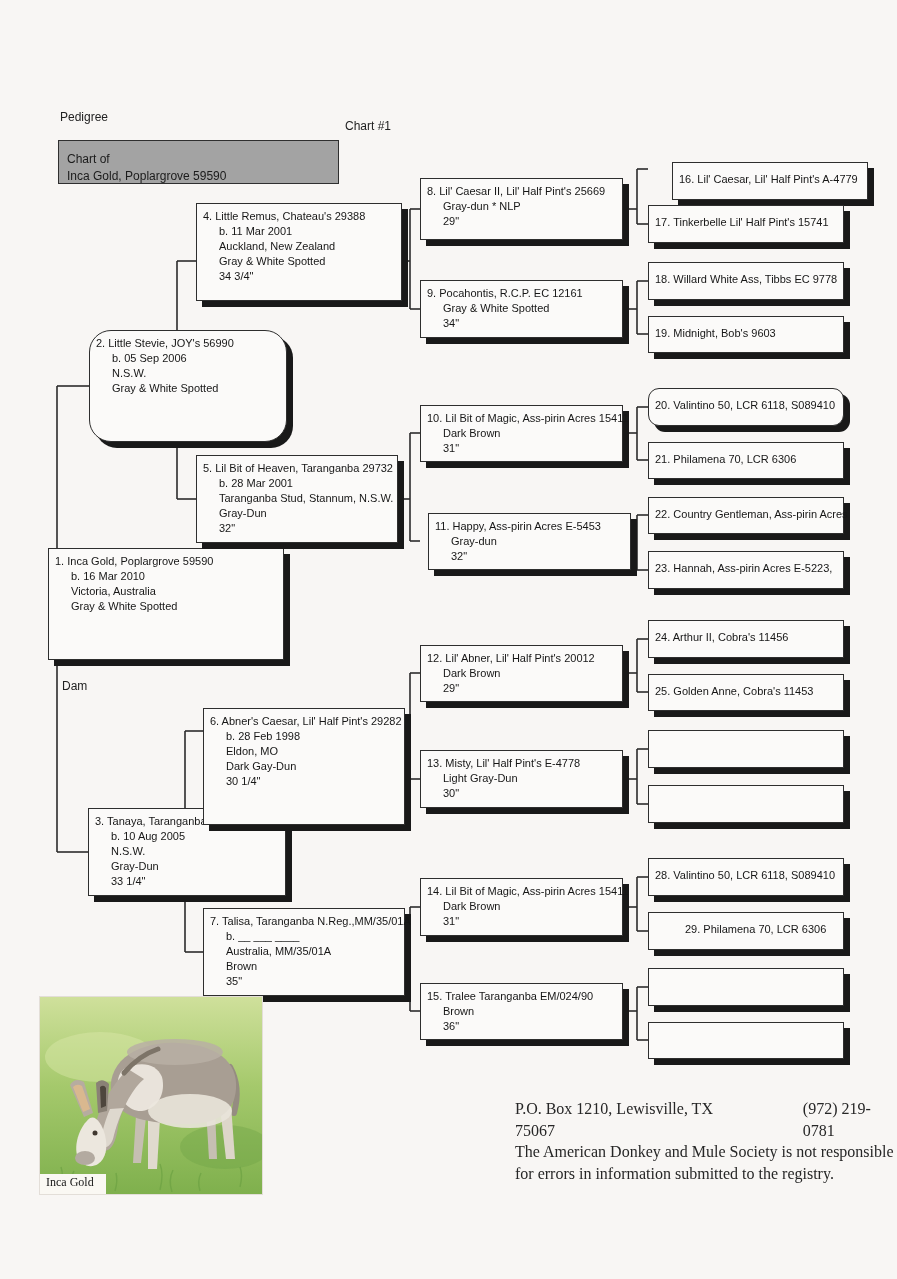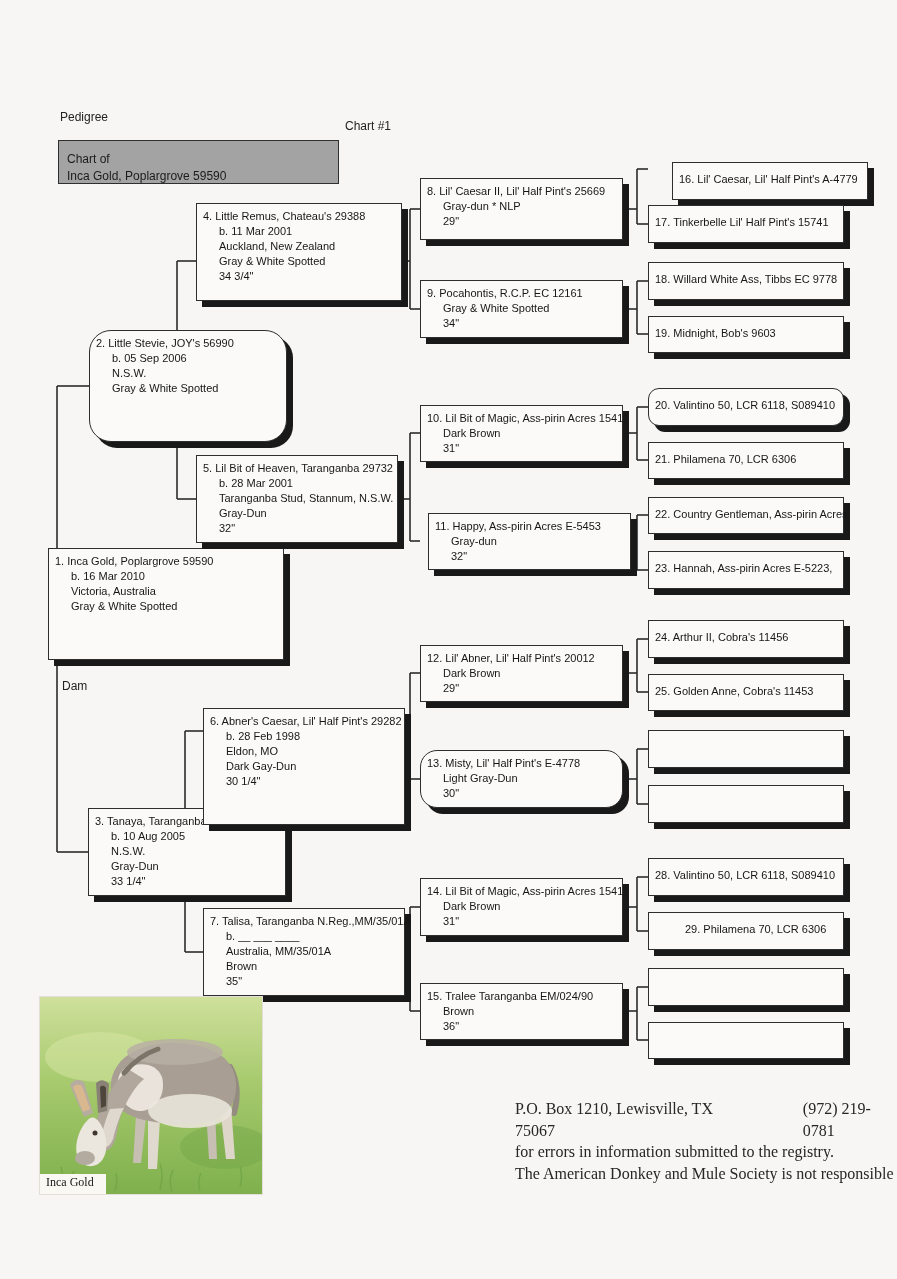--- a/index.html
+++ b/index.html
@@ -189,21 +189,21 @@
       <div class="pbox" style="left: 420px; top: 513px; width: 203px; height: 57px; margin-left: 8px;">
         <div class="pline first">11. Happy, Ass-pirin Acres E-5453</div>
         <div class="pline">Gray-dun</div>
         <div class="pline">32"</div>
       </div>
       <div class="pbox" style="left: 420px; top: 645px; width: 203px; height: 57px;">
         <div class="pline first">12. Lil' Abner, Lil' Half Pint's 20012</div>
         <div class="pline">Dark Brown</div>
         <div class="pline">29"</div>
       </div>
-      <div class="pbox" style="left: 420px; top: 750px; width: 203px; height: 58px; border-radius: 17px;">
+      <div class="pbox" style="left: 420px; top: 750px; width: 203px; height: 58px;">
         <div class="pline first">13. Misty, Lil' Half Pint's E-4778</div>
         <div class="pline">Light Gray-Dun</div>
         <div class="pline">30"</div>
       </div>
       <div class="pbox" style="left: 420px; top: 878px; width: 203px; height: 58px;">
         <div class="pline first">14. Lil Bit of Magic, Ass-pirin Acres 15411</div>
         <div class="pline">Dark Brown</div>
         <div class="pline">31"</div>
       </div>
       <div class="pbox" style="left: 420px; top: 983px; width: 203px; height: 57px;">
@@ -302,17 +302,17 @@
       <path d="M61,111 L60,90 Q64,87 66,91 L66,109 Z" fill="#4e463d"></path>
     </svg>
     <figcaption>Inca Gold</figcaption>
   </figure>
 
   <div class="footer">
     <div class="addr-row">
       <span>P.O. Box 1210, Lewisville, TX 75067</span>
       <span>(972) 219-0781</span>
     </div>
+    <div>The American Donkey and Mule Society is not responsible</div>
     <div>for errors in information submitted to the registry.</div>
-    <div>The American Donkey and Mule Society is not responsible</div>
   </div>
 
 </div>
 
 </body></html>

